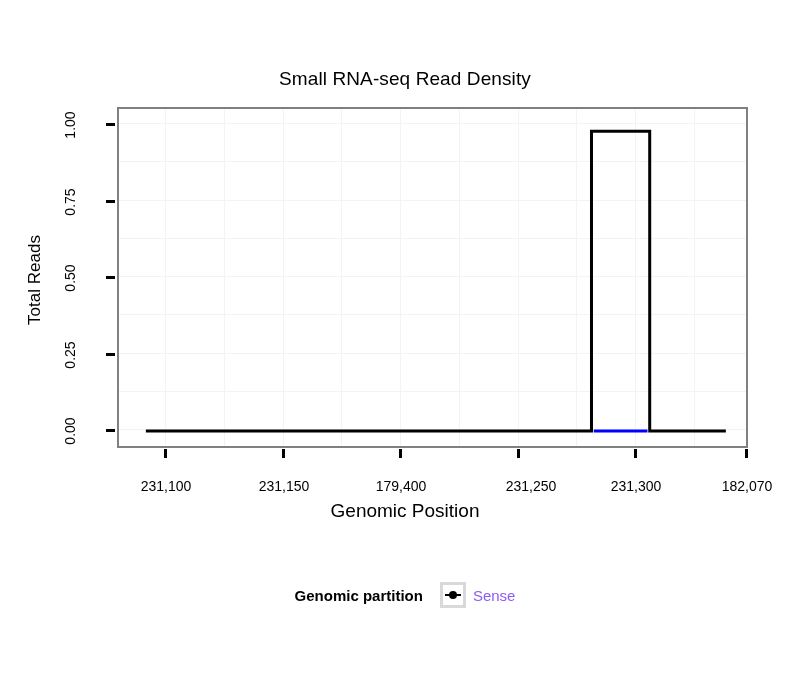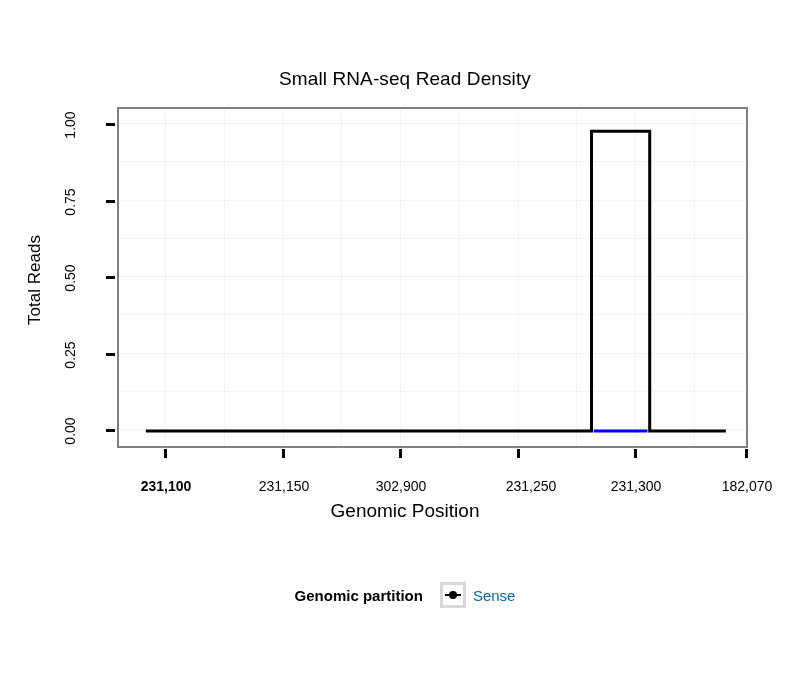--- a/index.html
+++ b/index.html
@@ -172,21 +172,21 @@
     left: 50%;
     top: 50%;
     width: 8px;
     height: 8px;
     margin-left: -4px;
     margin-top: -4px;
     border-radius: 50%;
   }
   .legend-label {
     font-size: 15px;
-    color: #0369a1;
+    color: #8b5cf6;
   }
 </style>
 </head>
 <body>
 
 <div id="plot-root">
 
   <div class="chart-title">Small RNA-seq Read Density</div>
 
   <div class="y-axis-title" style="left:-45px; top:270px; width:160px;">Total Reads</div>
@@ -236,23 +236,23 @@
     </div>
   </div>
 
   <div class="x-tick-mark" style="left:164px; top:449px;"></div>
   <div class="x-tick-mark" style="left:282px; top:449px;"></div>
   <div class="x-tick-mark" style="left:399px; top:449px;"></div>
   <div class="x-tick-mark" style="left:517px; top:449px;"></div>
   <div class="x-tick-mark" style="left:634px; top:449px;"></div>
   <div class="x-tick-mark" style="left:745px; top:449px;"></div>
 
-  <div class="x-tick-label" style="left:166px; top:478px;font-weight:bold;">231,100</div>
+  <div class="x-tick-label" style="left:166px; top:478px;">231,100</div>
   <div class="x-tick-label" style="left:284px; top:478px;">231,150</div>
-  <div class="x-tick-label" style="left:401px; top:478px;">302,900</div>
+  <div class="x-tick-label" style="left:401px; top:478px;">179,400</div>
   <div class="x-tick-label" style="left:531px; top:478px;">231,250</div>
   <div class="x-tick-label" style="left:636px; top:478px;">231,300</div>
   <div class="x-tick-label" style="left:747px; top:478px;">182,070</div>
 
   <div class="x-axis-title">Genomic Position</div>
 
   <div id="legend">
     <div id="legend-title">Genomic partition</div>
 
     <div class="legend-entry">

